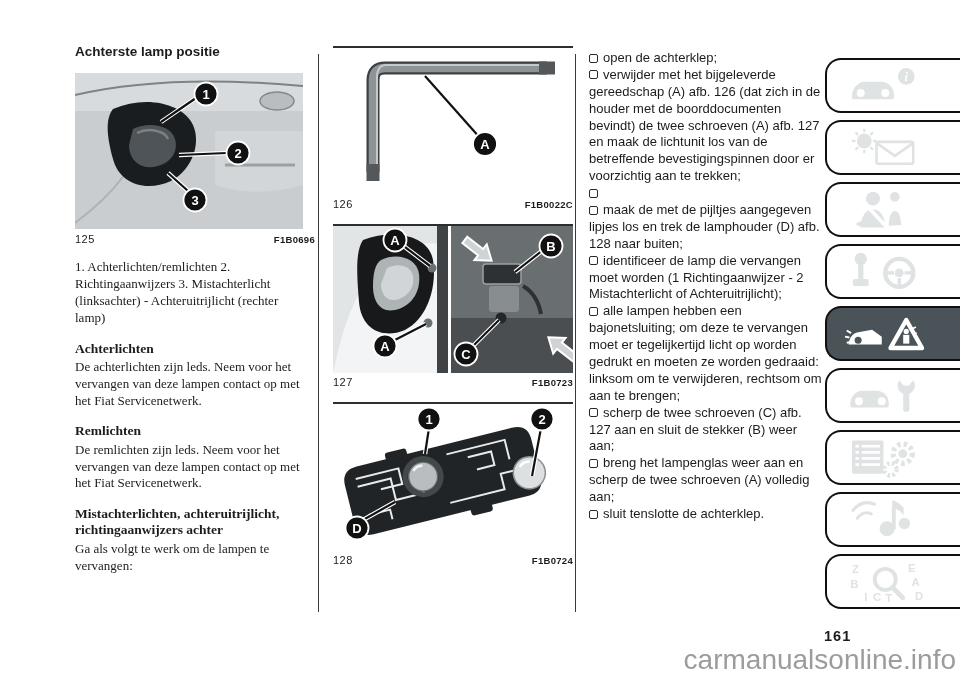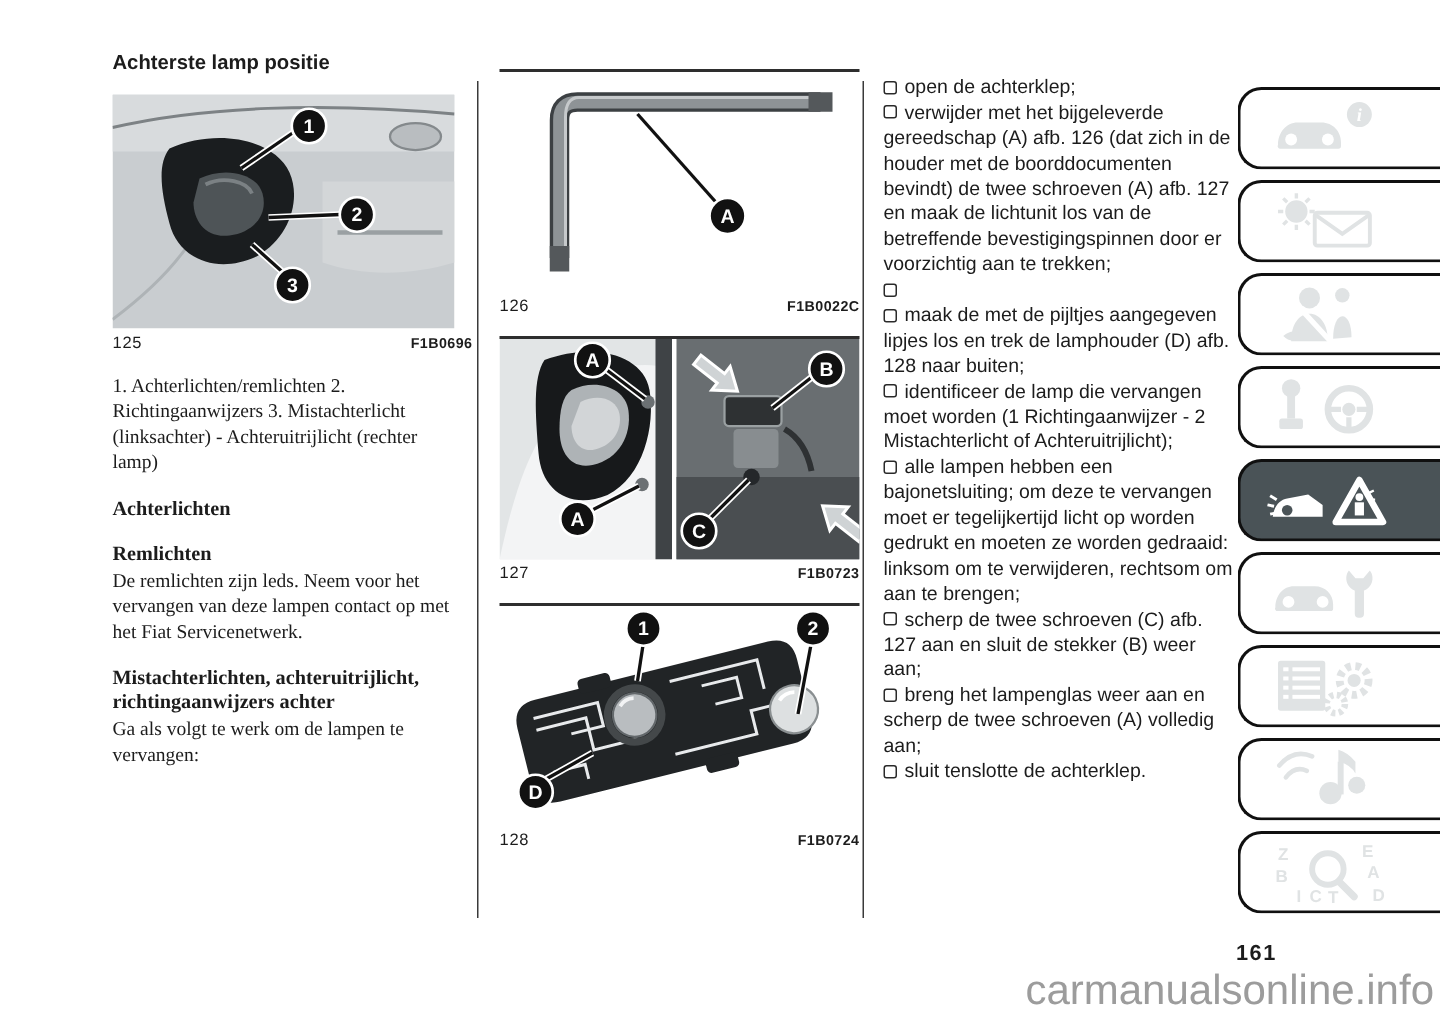--- a/index.html
+++ b/index.html
@@ -1,19 +1,19 @@
 <!DOCTYPE html>
 <html><head>
 <meta charset="utf-8">
 <style>
   html,body{margin:0;padding:0;background:#ffffff;}
   .page{position:relative;width:960px;height:683px;background:#fff;overflow:hidden;
         font-family:"Liberation Sans", sans-serif;color:#1c1c1c;}
   
-  .col-left{position:absolute;left:75px;top:30px;width:240px;}
+  .col-left{position:absolute;left:75px;top:40px;width:240px;}
   .col-mid{position:absolute;left:333px;top:46px;width:240px;}
   .col-right{position:absolute;left:589px;top:50px;width:234px;}
   .vdivider{position:absolute;top:54px;width:1.4px;height:558px;background:#3a3a3a;}
   .vd1{left:318px;} .vd2{left:575px;}
 
   .doc-title{font-size:13.5px;font-weight:bold;margin:4px 0 14px 0;}
   .para{font-size:13px;line-height:1.3;margin:0 12px 12px 0;font-family:Liberation Serif, serif;}
   .sec-head{font-size:13.5px;font-weight:bold;margin:14px 0 2px 0;line-height:1.2;font-family:Liberation Serif, serif;}
 
   
@@ -92,20 +92,21 @@
       </svg>
       <div class="left-caption">
         <span class="fig-num">125</span>
         <span class="fig-code">F1B0696</span>
       </div>
     </div>
 
     <p class="para">1. Achterlichten/remlichten 2. Richtingaanwijzers 3. Mistachterlicht (linksachter) - Achteruitrijlicht (rechter lamp)</p>
 
     <div class="sec-head">Achterlichten</div>
+    <p class="para">De achterlichten zijn leds. Neem voor het vervangen van deze lampen contact op met het Fiat Servicenetwerk.</p>
 
     <div class="sec-head">Remlichten</div>
     <p class="para">De remlichten zijn leds. Neem voor het vervangen van deze lampen contact op met het Fiat Servicenetwerk.</p>
 
     <div class="sec-head">Mistachterlichten, achteruitrijlicht, richtingaanwijzers achter</div>
     <p class="para">Ga als volgt te werk om de lampen te vervangen:</p>
   </div>
 
   <div class="vdivider vd1"></div>
 

